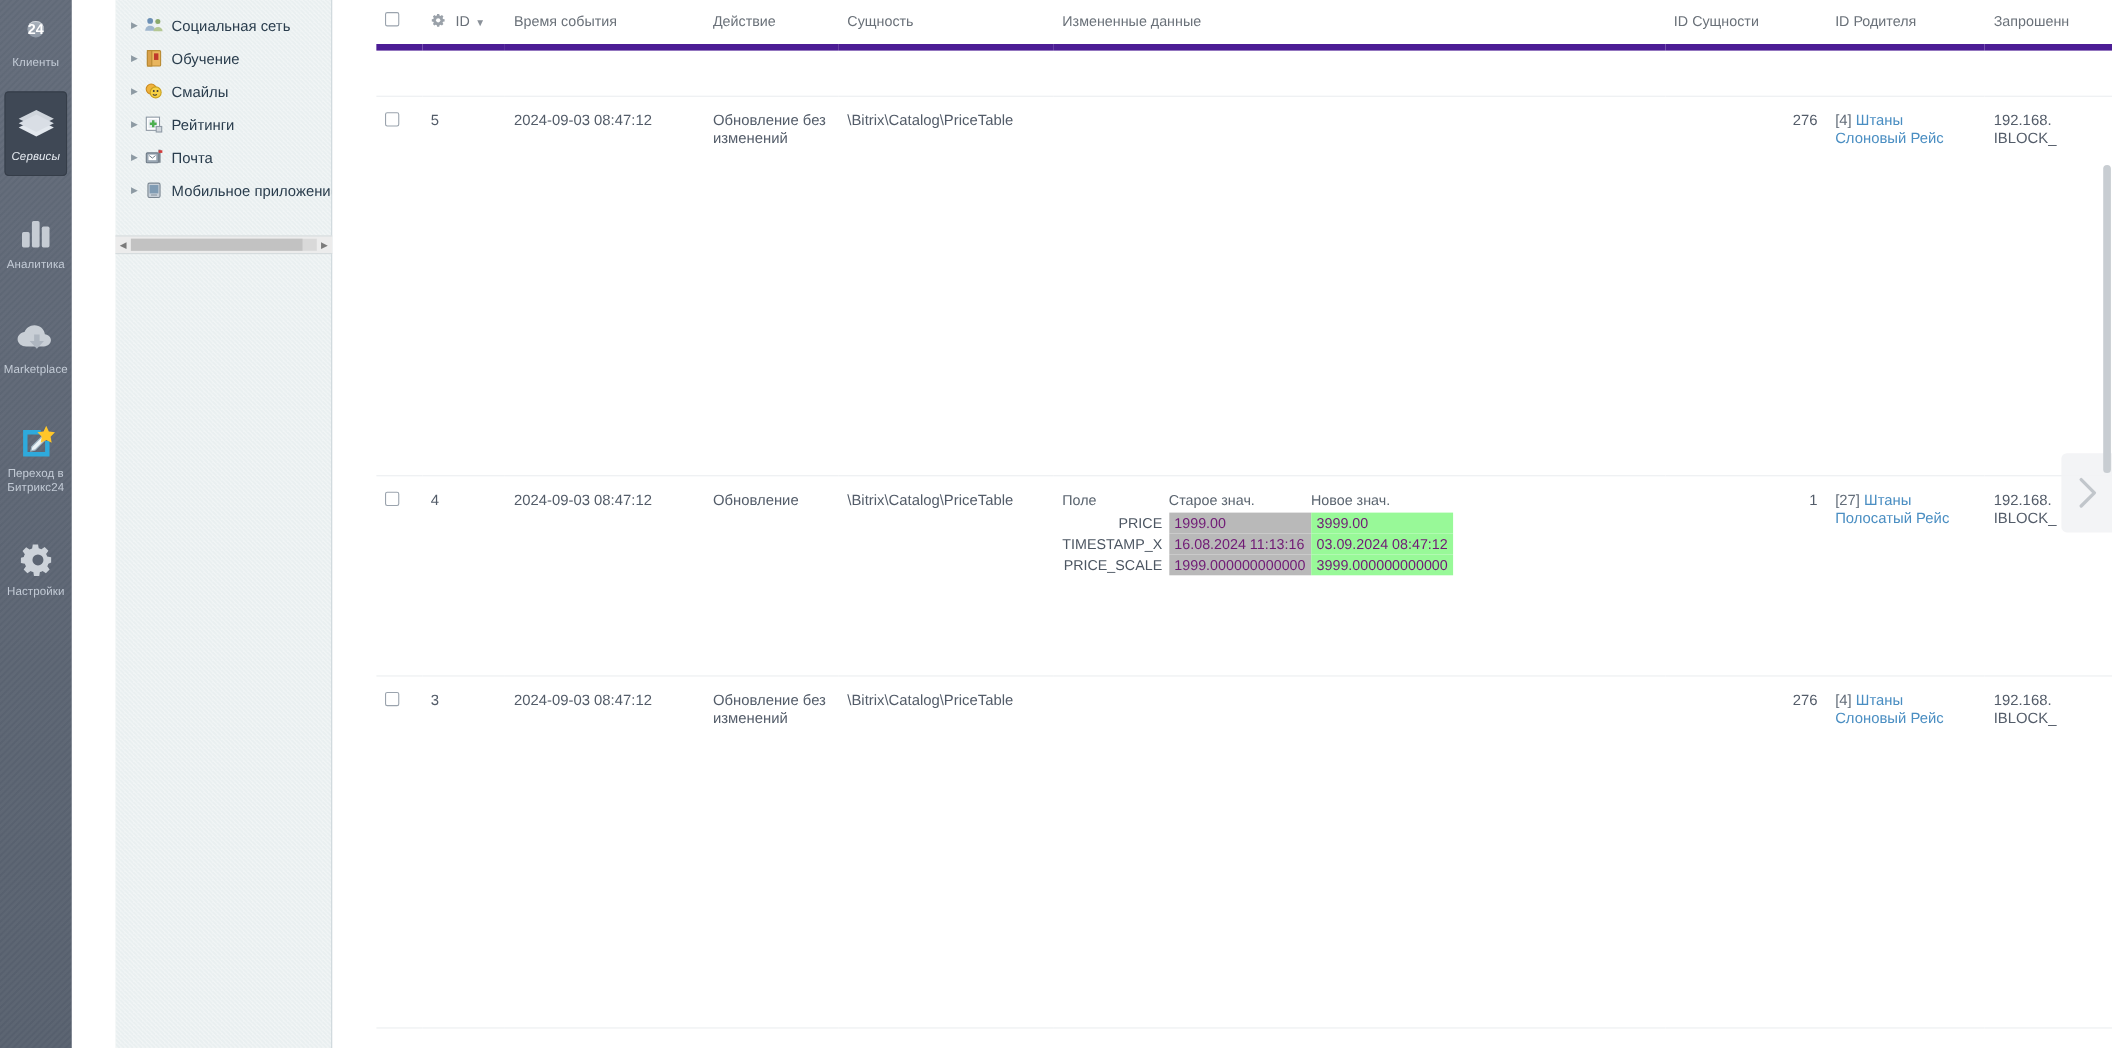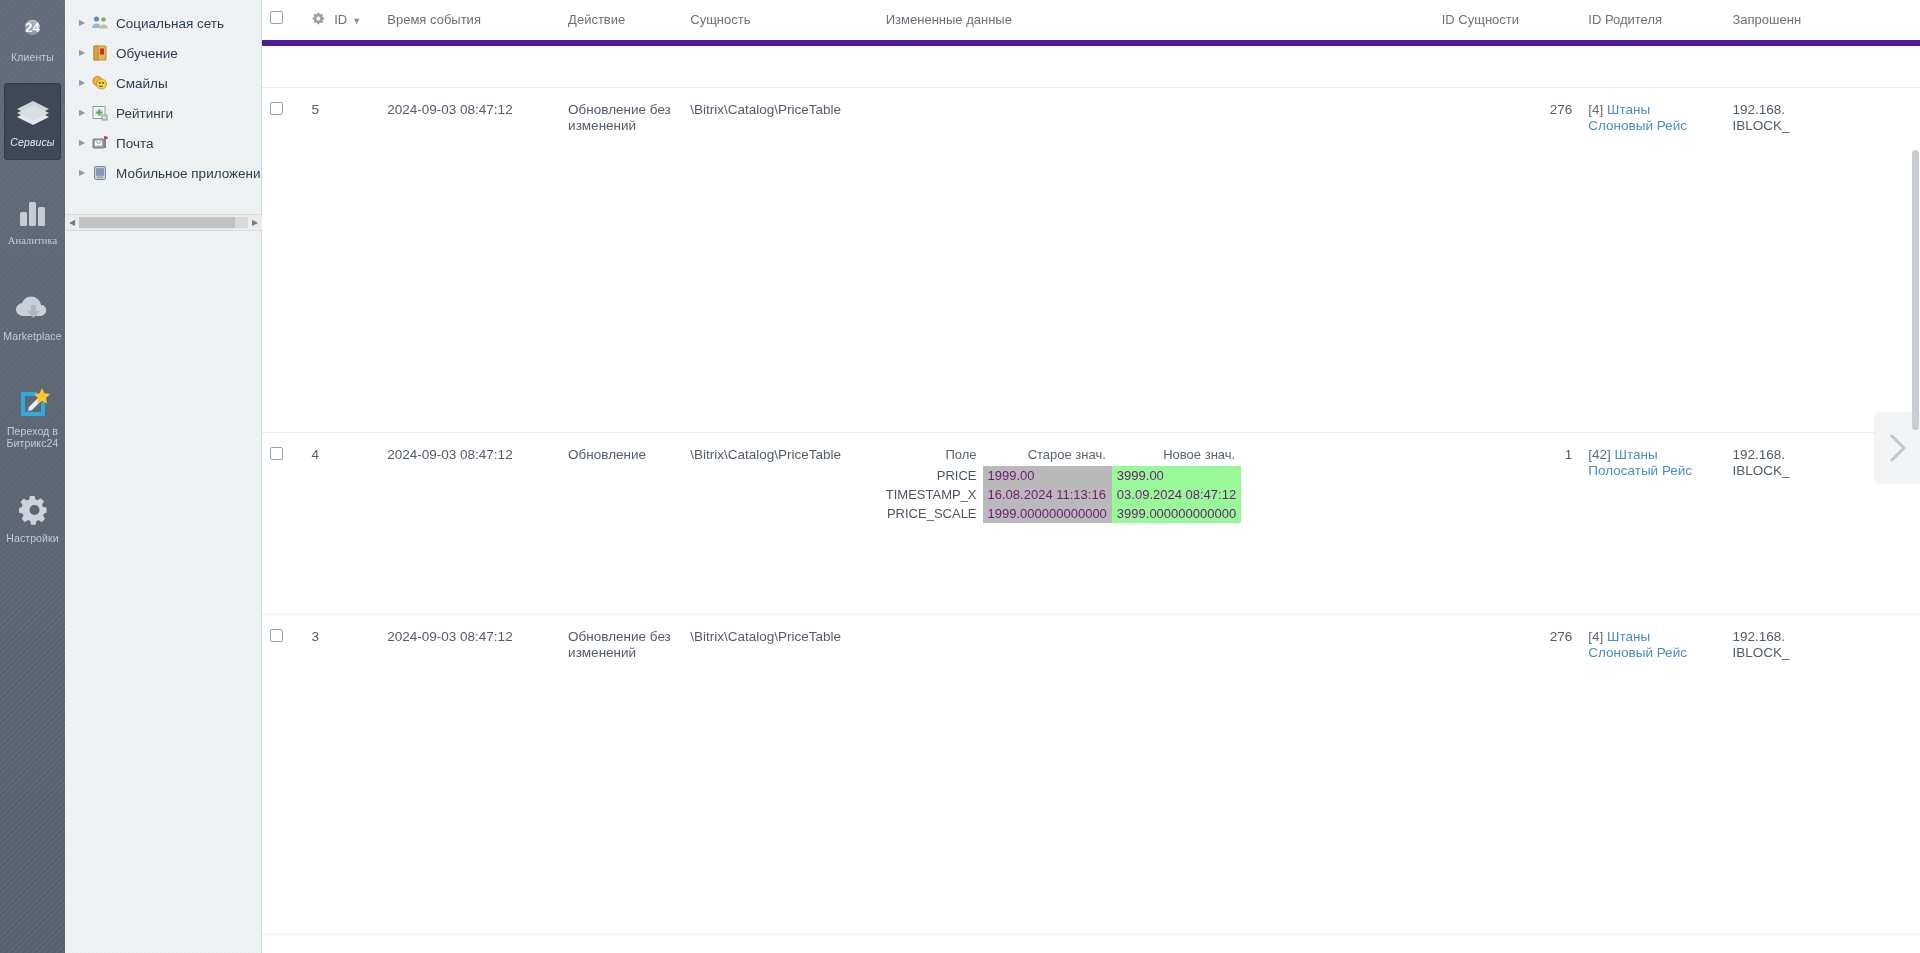--- a/index.html
+++ b/index.html
@@ -9,20 +9,21 @@
     width: 1920px; height: 953px;
     overflow: hidden;
     font-family: "Liberation Sans", "DejaVu Sans", sans-serif;
     background: #ffffff;
   }
   #app {
     position: relative;
     width: 1920px; height: 953px;
     display: flex;
     background: #fff;
+    gap: 40px;
   }
 
   
   .rail {
     width: 65px;
     min-width: 65px;
     height: 953px;
     background: #5c6573;
     background-image:
       linear-gradient(135deg, rgba(255,255,255,0.035) 25%, transparent 25%, transparent 50%, rgba(255,255,255,0.035) 50%, rgba(255,255,255,0.035) 75%, transparent 75%),
@@ -228,21 +229,21 @@
     font-size: 13px;
     color: #4c5662;
   }
   table.diff th {
     border: none;
     background: transparent;
     font-weight: normal;
     color: #5a646f;
     padding: 0 6px 3px 0;
     font-size: 13px;
-    text-align: right;
+    text-align: left;
     white-space: nowrap;
   }
   table.diff td {
     border: none;
     padding: 1px 5px;
     font-size: 13px;
     line-height: 17px;
     white-space: nowrap;
     color: #701a75;
   }
@@ -308,21 +309,21 @@
       <span class="rail-icon">
         <svg width="34" height="32" viewBox="0 0 34 32">
           <polygon points="17,3 33,11 17,19 1,11" fill="#cfd5dc"></polygon>
           <polygon points="17,11 33,19 17,27 1,19" fill="#e3e8ee"></polygon>
           <polygon points="17,7 33,15 17,23 1,15" fill="#d9dee5"></polygon>
         </svg>
       </span>
       <span class="ri-label">Сервисы</span>
     </div>
 
-    <div class="rail-item" style="margin-top:26px;font-family:Liberation Serif, serif;">
+    <div class="rail-item" style="margin-top:26px;">
       <span class="rail-icon">
         <svg width="34" height="30" viewBox="0 0 34 30">
           <rect x="4" y="14" width="7" height="14" rx="1.5" fill="#c6ccd4"></rect>
           <rect x="13" y="4" width="7" height="24" rx="1.5" fill="#c6ccd4"></rect>
           <rect x="22" y="9" width="7" height="19" rx="1.5" fill="#c6ccd4"></rect>
         </svg>
       </span>
       <span class="ri-label">Аналитика</span>
     </div>
 
@@ -552,21 +553,21 @@
                 <tr>
                   <td class="f-name">PRICE_SCALE</td>
                   <td class="v-old">1999.000000000000</td>
                   <td class="v-new">3999.000000000000</td>
                 </tr>
               </tbody>
             </table>
           </td>
           <td class="col-entid">1</td>
           <td class="col-parid">
-            <span class="muted-id">[42]</span>
+            <span class="muted-id">[27]</span>
             <a class="link">Штаны Полосатый Рейс</a>
           </td>
           <td class="col-req">
             <div>192.168.</div>
             <div>IBLOCK_</div>
           </td>
         </tr>
 
         <tr style="height:320px;">
           <td class="col-check">

